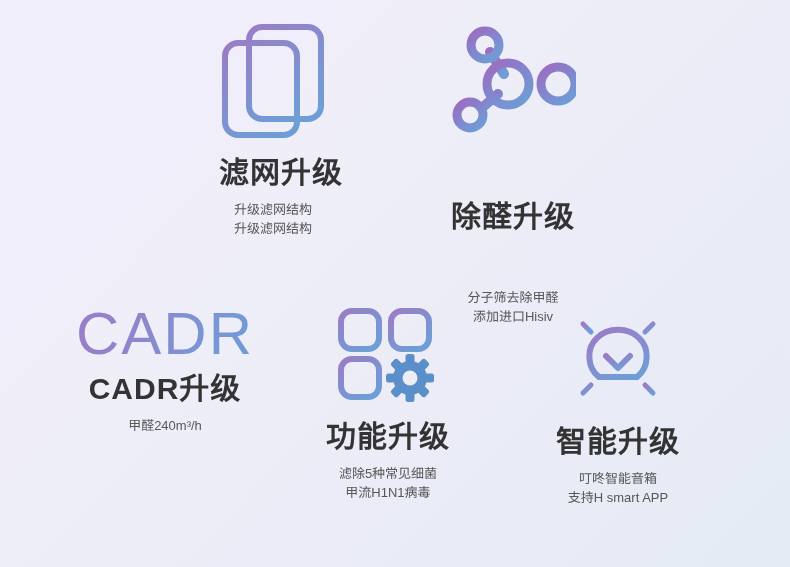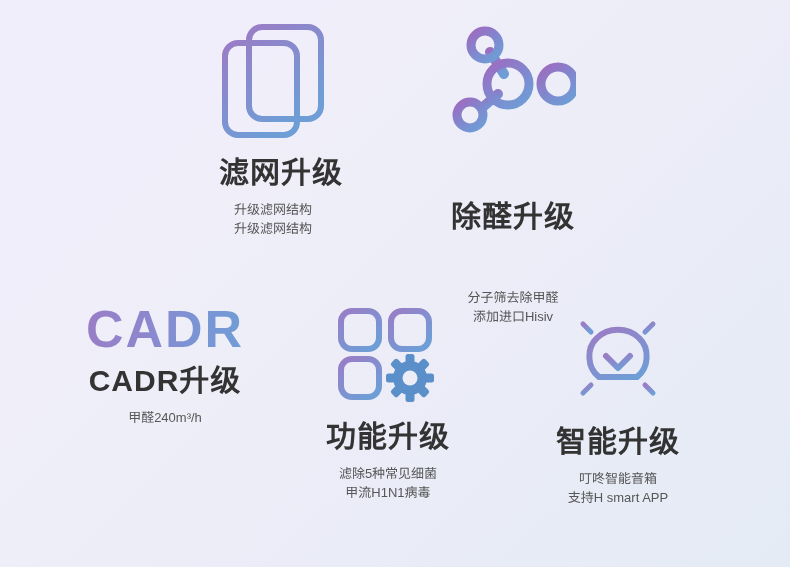--- a/index.html
+++ b/index.html
@@ -57,23 +57,23 @@
   #card-aldehyde .feature-title { margin-top: 18px; }
   #card-filter .feature-sub,
   #card-aldehyde .feature-sub   { margin-top: 12px; }
 
   
   #card-cadr     { left: 50px;  top: 305px; width: 230px; }
   #card-function { left: 288px; top: 306px; width: 200px; }
   #card-smart    { left: 508px; top: 305px; width: 220px; }
 
   .cadr-wordmark {
-    font-size: 52px;
+    font-size: 60px;
     line-height: 0.95;
-    font-weight: 700;
+    font-weight: 400;
     letter-spacing: 2px;
     background-image: linear-gradient(100deg, #9a7dc6 0%, #8e86cd 35%, #7b94d4 68%, #6f9dd6 100%);
     -webkit-background-clip: text;
     background-clip: text;
     color: transparent;
     -webkit-text-fill-color: transparent;
     white-space: nowrap;
   }
   #card-cadr .feature-title     { margin-top: 10px; }
   #card-function .feature-title { margin-top: 18px; }

